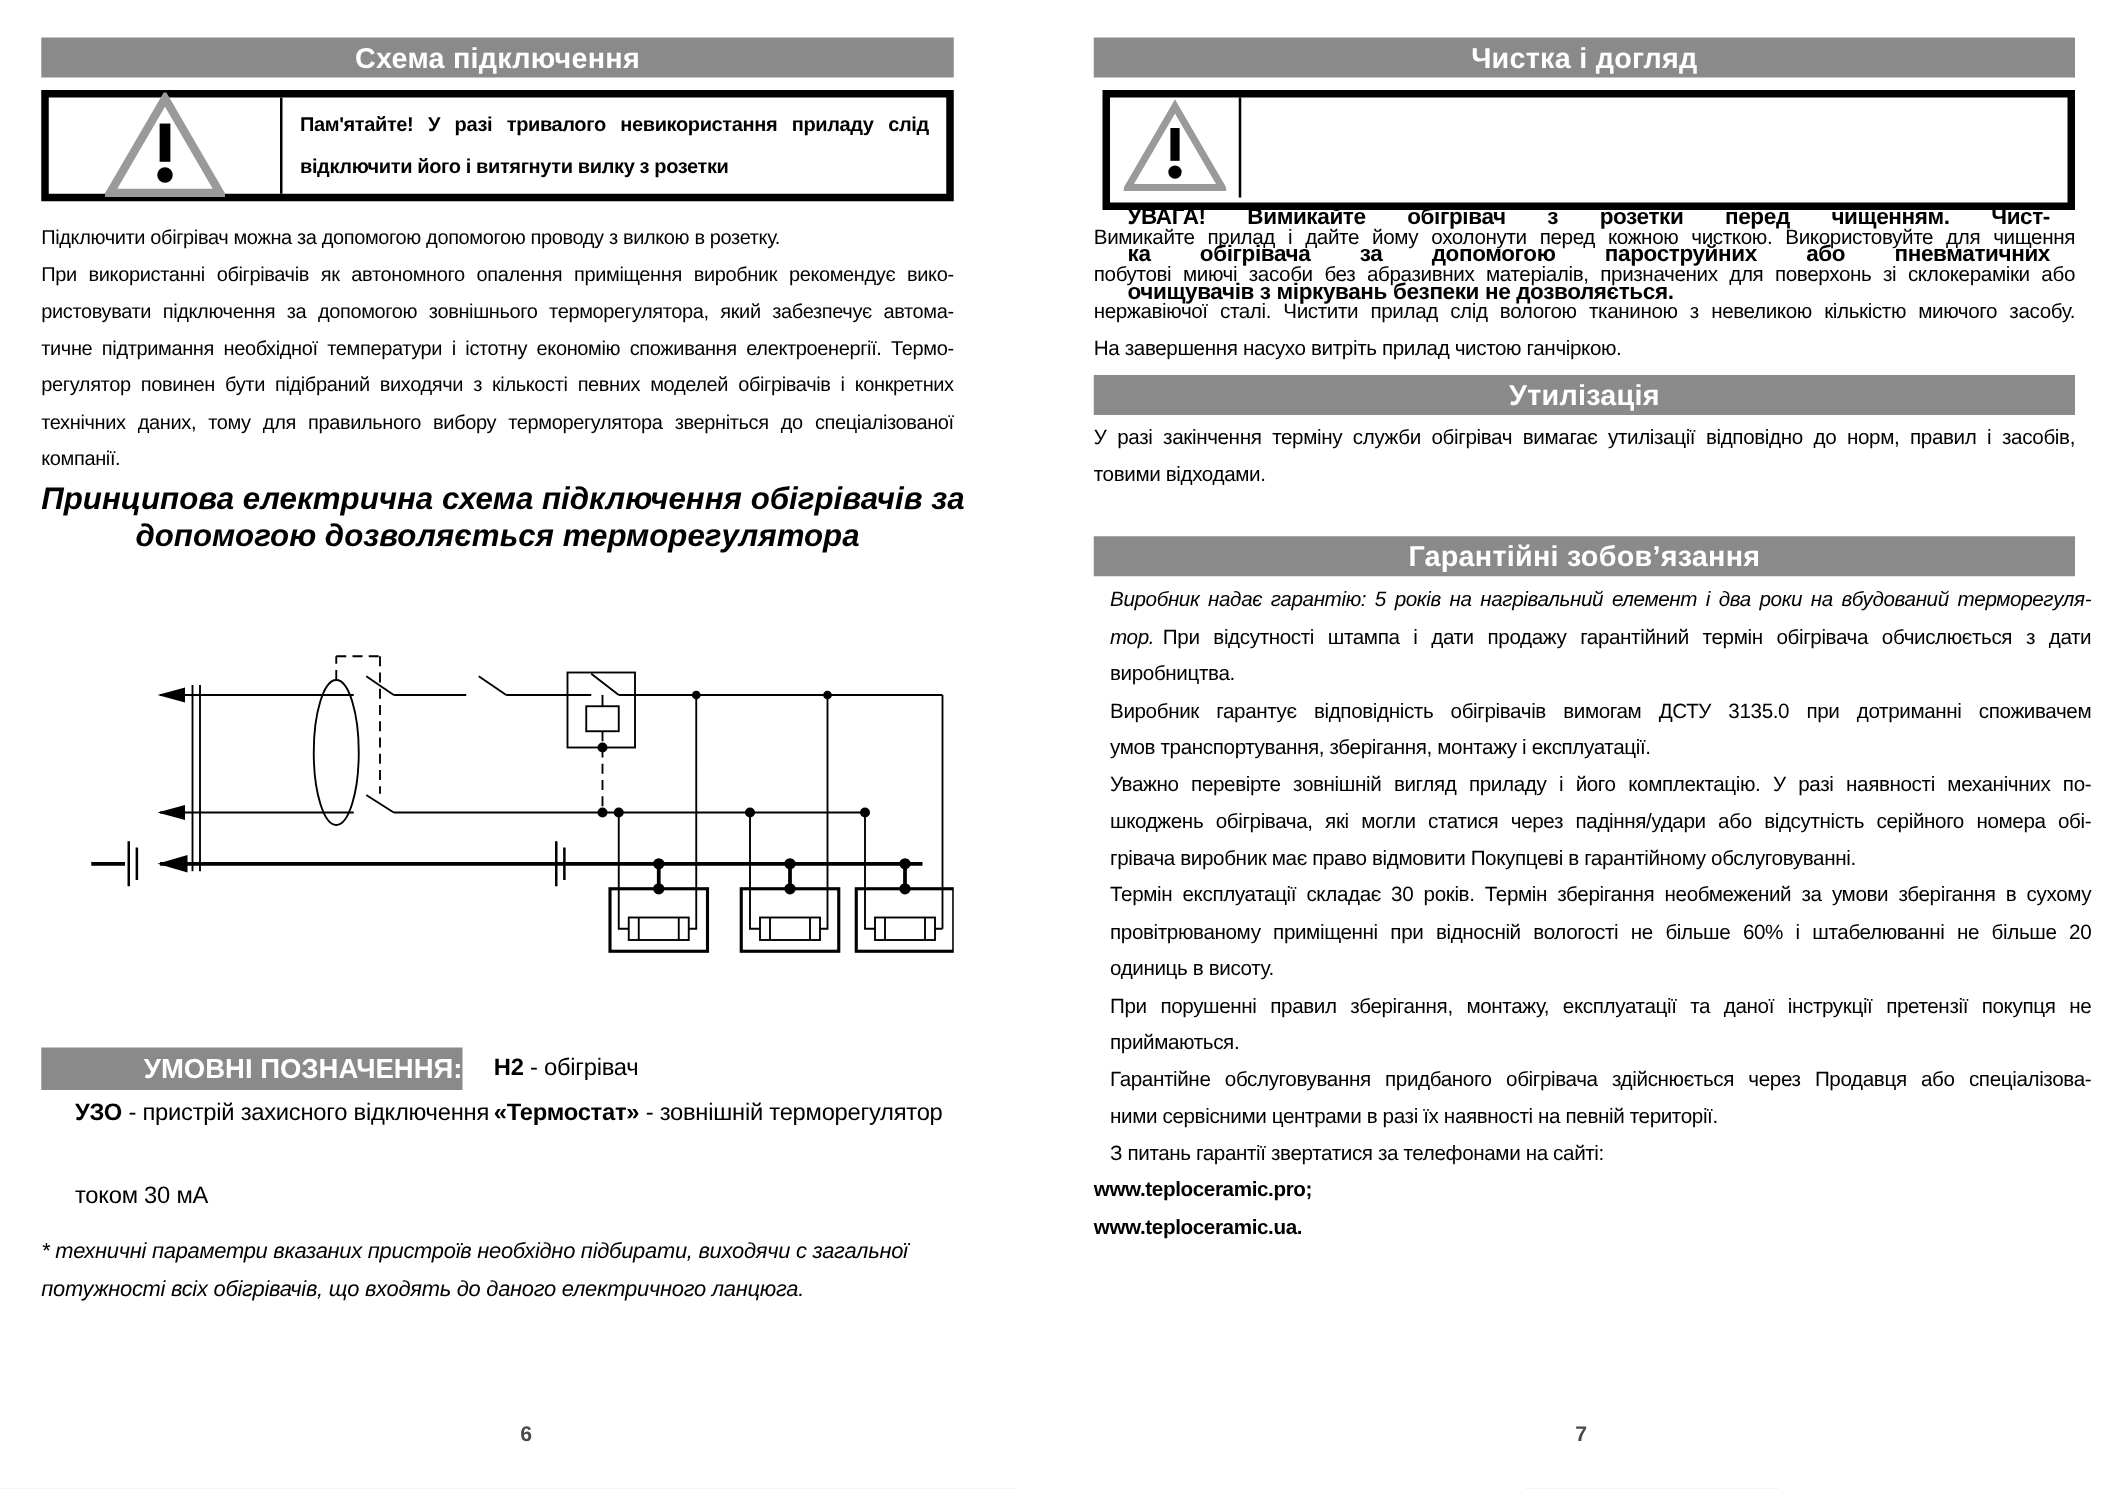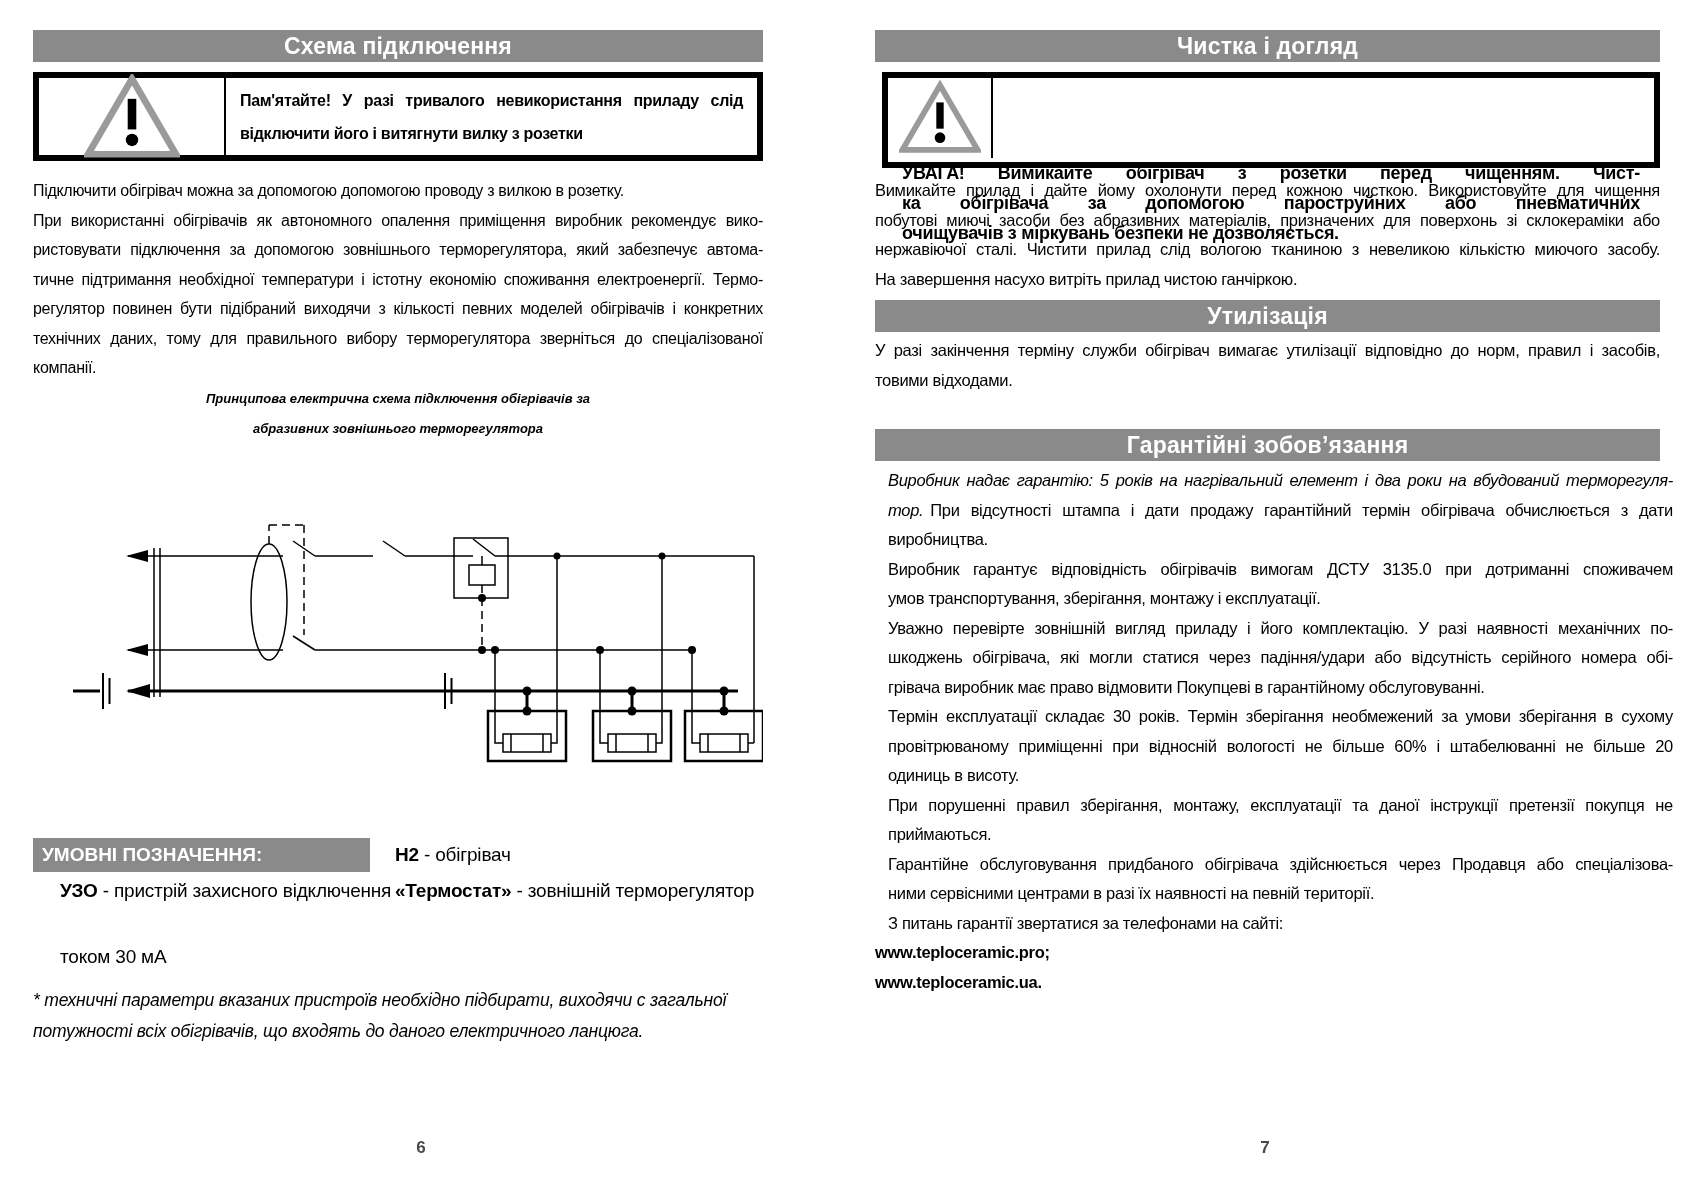--- a/index.html
+++ b/index.html
@@ -5,38 +5,38 @@
   html,body{margin:0;padding:0;background:#e8e8e8;}
   .page{position:relative;width:1684px;height:1191px;background:#ffffff;overflow:hidden;
         font-family:"Liberation Sans", sans-serif;color:#000;}
   .abs{position:absolute;}
   .col{position:absolute;top:0;height:100%;}
   .col-l{left:33px;width:730px;}
   .col-r{left:875px;width:785px;}
 
   .bar{background:#8a8a8a;color:#fff;font-weight:bold;text-align:center;
        font-size:23px;line-height:32px;height:32px;letter-spacing:0.2px;}
-  .bar-small{background:#8a8a8a;color:#fff;font-weight:bold;text-align:left;
-       font-size:19px;line-height:34px;height:34px;padding-left:9px;box-sizing:border-box;}
+  .bar-small{background:#8a8a8a;color:#fff;font-weight:bold;text-align:right;
+       font-size:22px;line-height:34px;height:34px;padding-left:9px;box-sizing:border-box;}
 
   .wbox{border:6px solid #000000;display:flex;box-sizing:border-box;background:#fff;}
   .icon-cell{border-right:2px solid #000;display:flex;align-items:center;justify-content:center;flex:0 0 auto;}
   .wtxt{font-weight:bold;display:flex;flex-direction:column;justify-content:center;
         padding:0 14px;flex:1 1 auto;letter-spacing:-0.3px;}
 
   .txt{line-height:29.5px;letter-spacing:-0.3px;}
   .col-l .txt{font-size:16px;}
   .col-r .txt{font-size:16.5px;}
   .line{white-space:nowrap;}
   .just .jl{text-align:justify;text-align-last:justify;}
   .i{font-style:italic;}
   .b{font-weight:bold;}
   .gap{margin-left:7px;}
 
-  .diagram-title{font-size:13px;font-weight:bold;font-style:italic;text-align:center;line-height:30px;}
+  .diagram-title{font-size:25px;font-weight:bold;font-style:italic;text-align:center;line-height:30px;}
   .legend-row{font-size:19px;letter-spacing:-0.2px;white-space:nowrap;}
   .footnote{font-size:17.5px;font-style:italic;line-height:31px;letter-spacing:-0.2px;}
   .pagenum{font-size:17px;font-weight:bold;color:#4a4a4a;text-align:center;width:40px;}
   svg{display:block;}
 </style>
 </head>
 <body>
 
 <div class="page">
 
@@ -63,21 +63,21 @@
         <div class="line jl">При використанні обігрівачів як автономного опалення приміщення виробник рекомендує вико-</div>
         <div class="line jl">ристовувати підключення за допомогою зовнішнього терморегулятора, який забезпечує автома-</div>
         <div class="line jl">тичне підтримання необхідної температури і істотну економію споживання електроенергії. Термо-</div>
         <div class="line jl">регулятор повинен бути підібраний виходячи з кількості певних моделей обігрівачів і конкретних</div>
         <div class="line jl">технічних даних, тому для правильного вибору терморегулятора зверніться до спеціалізованої</div>
         <div class="line">компанії.</div>
       </div>
 
     <div class="diagram-title abs" style="left:0;top:384px;width:730px;">
         <div class="line jl">Принципова електрична схема підключення обігрівачів за</div>
-        <div class="line">абразивних зовнішнього терморегулятора</div>
+        <div class="line">допомогою дозволяється терморегулятора</div>
       </div>
 
     <svg class="abs" style="left:0;top:468px;" width="730" height="300" viewBox="0 0 730 300">
       <g stroke="#000" stroke-width="1.5" fill="none">
 
         <path d="M95 88 H250 M282 88 H340 M372 88 H421 M421 88 H440 M462 88 H475 M475 88 H721 M721 88 V275 M721 275 H715"></path>
 
         <path d="M260 73 L282 88"></path>
         <path d="M350 73 L372 88"></path>
 

